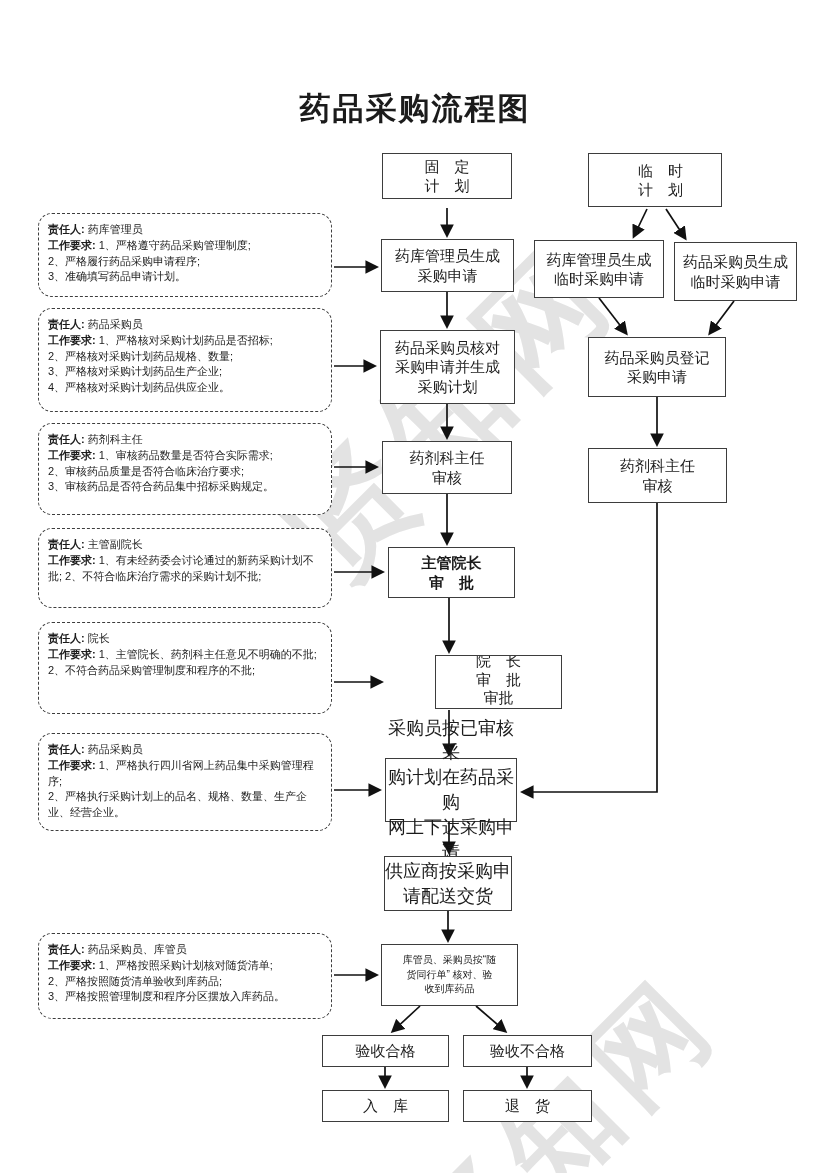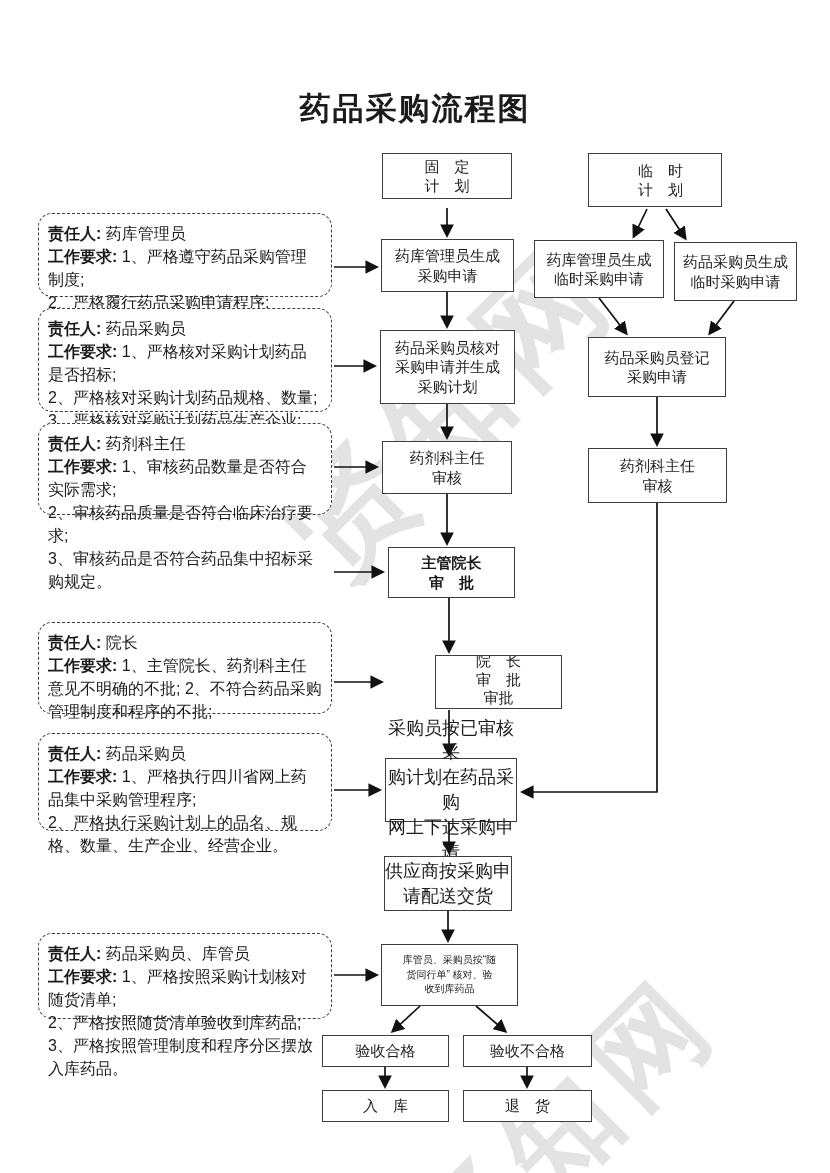--- a/index.html
+++ b/index.html
@@ -14,21 +14,21 @@
   .title{position:absolute;left:0;right:0;top:88px;text-align:center;font-size:31px;
          font-weight:bold;letter-spacing:2px;z-index:2;}
   .node{position:absolute;box-sizing:border-box;border:1.7px solid #3d3d3d;background:#fff;
         display:flex;align-items:center;justify-content:center;text-align:center;
         font-size:15px;line-height:1.3;white-space:pre-line;z-index:2;}
   .node.small{font-size:10px;line-height:1.45;}
   .node.mid{font-size:18px;line-height:1.38;}
   .node.clip{overflow:hidden;align-items:flex-end;line-height:1.25;margin-left:48px;}
   .note{position:absolute;left:38px;width:294px;box-sizing:border-box;
         border:1.7px dashed #3d3d3d;border-radius:14px;background:#fff;
-        padding:8px 9px;font-size:16px;line-height:1.44;white-space:pre-line;z-index:2;}
+        padding:8px 9px;font-size:11px;line-height:1.44;white-space:pre-line;z-index:2;}
   .note .b{font-weight:bold;}
 </style>
 </head>
 <body>
 
 <div class="page">
 
   <div class="wm wm1">贤知网</div>
   <div class="wm wm2">贤知网</div>
 
@@ -118,20 +118,21 @@
 
   <div class="note" style="top:308px;height:104px;"><span class="b">责任人:</span><span> 药品采购员</span><br><span class="b">工作要求:</span><span> 1、严格核对采购计划药品是否招标;
 2、严格核对采购计划药品规格、数量;
 3、严格核对采购计划药品生产企业;
 4、严格核对采购计划药品供应企业。</span></div>
 
   <div class="note" style="top:423px;height:92px;"><span class="b">责任人:</span><span> 药剂科主任</span><br><span class="b">工作要求:</span><span> 1、审核药品数量是否符合实际需求;
 2、审核药品质量是否符合临床治疗要求;
 3、审核药品是否符合药品集中招标采购规定。</span></div>
 
+  <div class="note" style="top:528px;height:80px;"><span class="b">责任人:</span><span> 主管副院长</span><br><span class="b">工作要求:</span><span> 1、有未经药委会讨论通过的新药采购计划不批; 2、不符合临床治疗需求的采购计划不批;</span></div>
 
   <div class="note" style="top:622px;height:92px;"><span class="b">责任人:</span><span> 院长</span><br><span class="b">工作要求:</span><span> 1、主管院长、药剂科主任意见不明确的不批; 2、不符合药品采购管理制度和程序的不批;</span></div>
 
   <div class="note" style="top:733px;height:98px;"><span class="b">责任人:</span><span> 药品采购员</span><br><span class="b">工作要求:</span><span> 1、严格执行四川省网上药品集中采购管理程序;
 2、严格执行采购计划上的品名、规格、数量、生产企业、经营企业。</span></div>
 
   <div class="note" style="top:933px;height:86px;"><span class="b">责任人:</span><span> 药品采购员、库管员</span><br><span class="b">工作要求:</span><span> 1、严格按照采购计划核对随货清单;
 2、严格按照随货清单验收到库药品;
 3、严格按照管理制度和程序分区摆放入库药品。</span></div>
 

